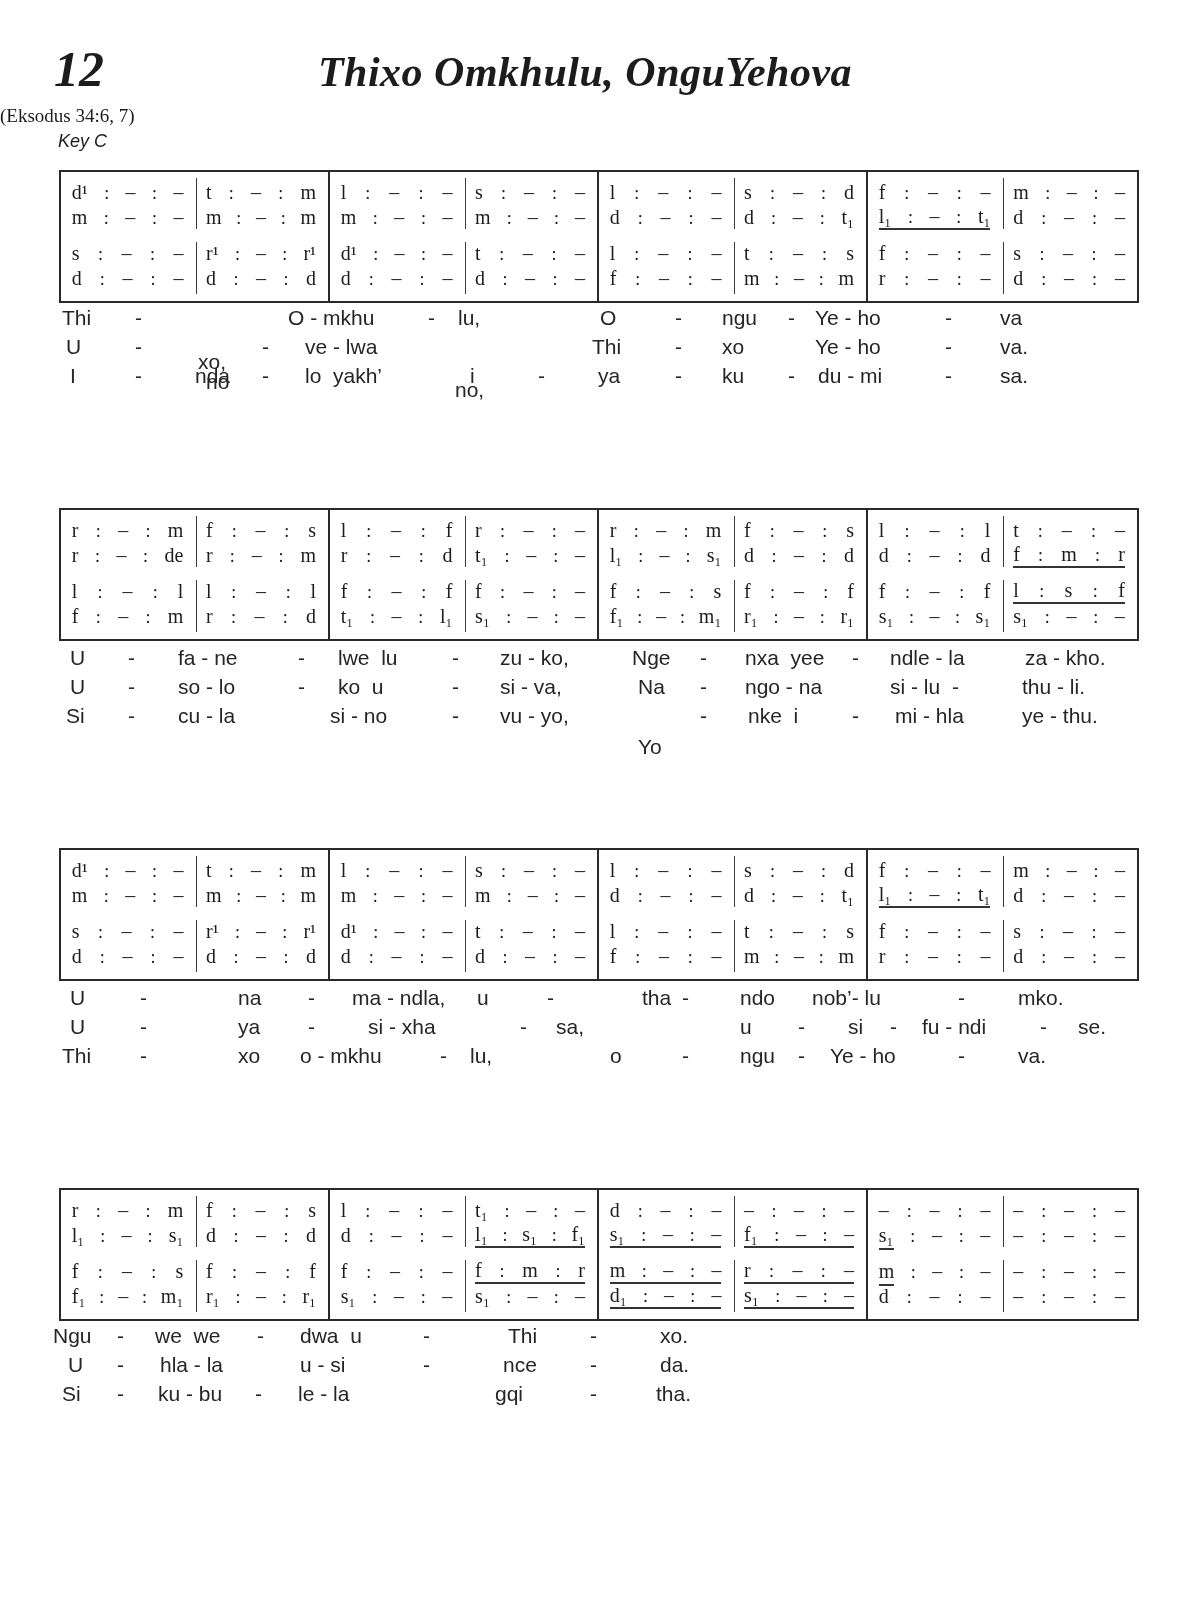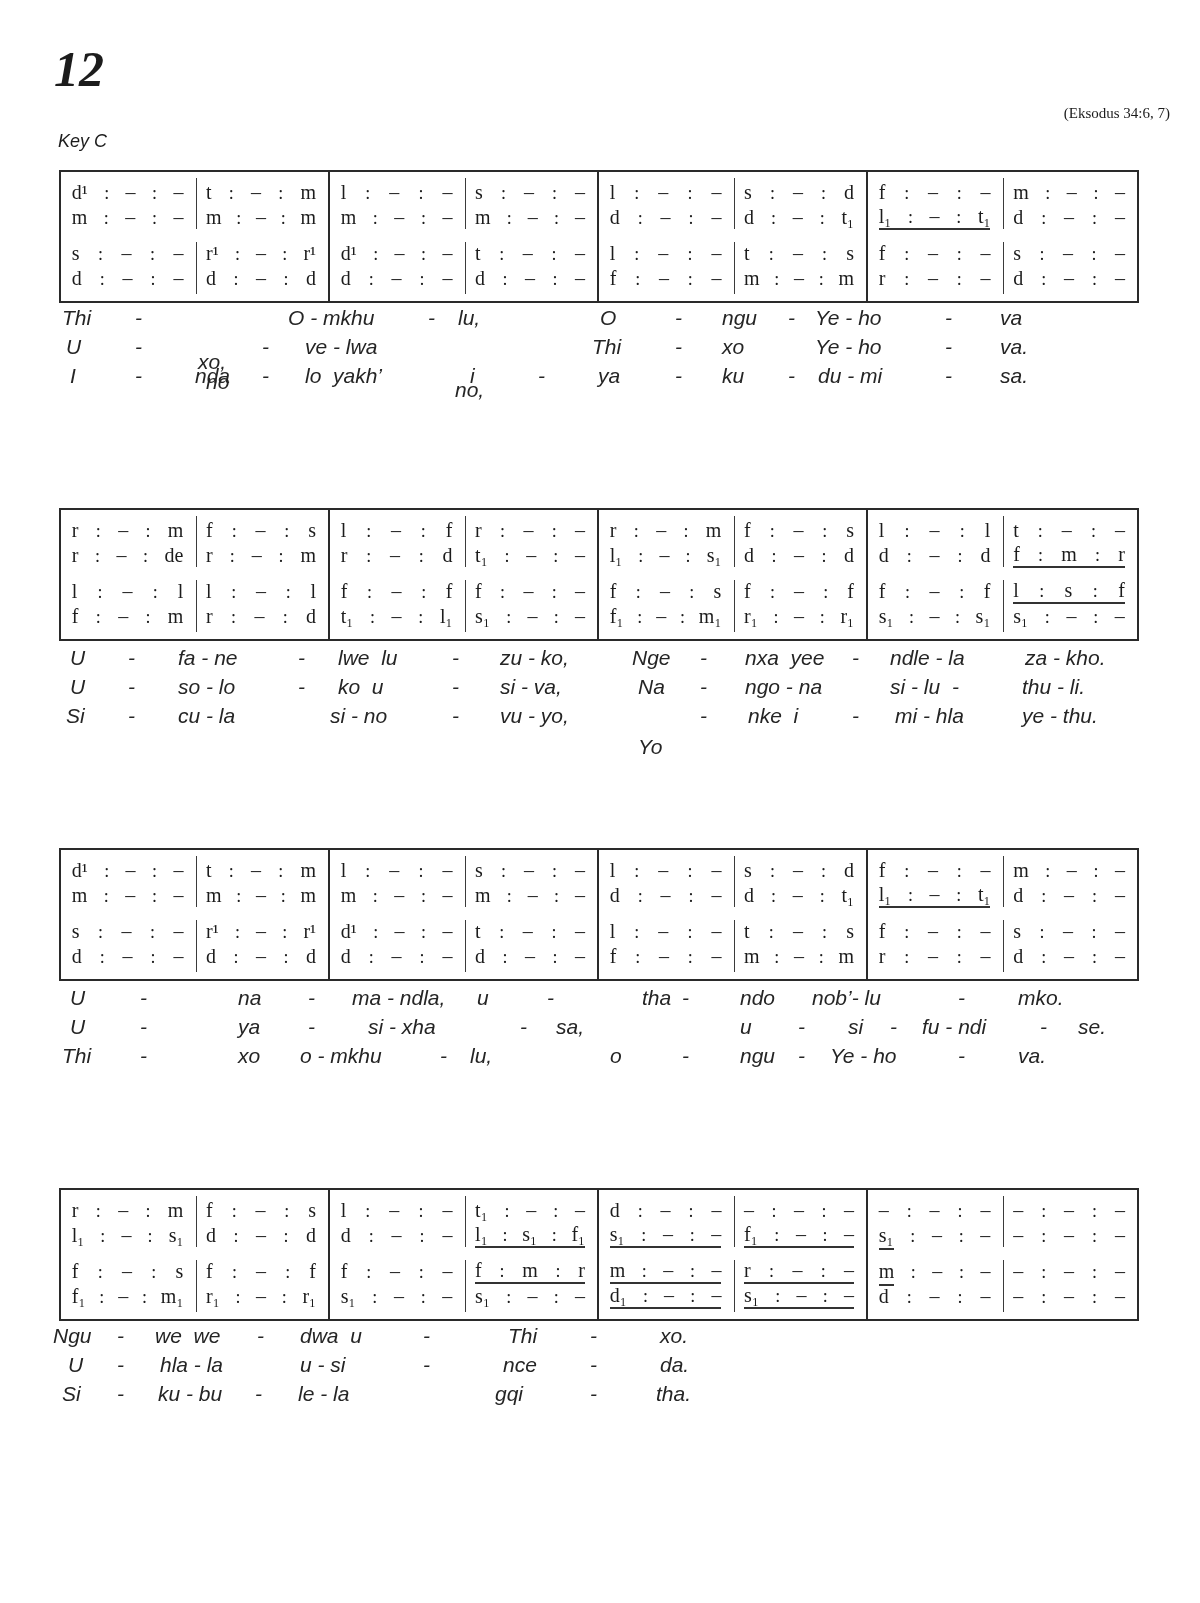--- a/index.html
+++ b/index.html
@@ -8,21 +8,21 @@
     font-family:"Liberation Serif","DejaVu Serif",serif; color:#1c1c1c; overflow:hidden;
   }
   .num {
     position:absolute; left:54px; top:40px; font-size:50px; font-weight:bold; font-style:italic;
   }
   .title {
     position:absolute; left:0; top:48px; width:1170px; text-align:center;
     font-size:42px; font-weight:bold; font-style:italic; letter-spacing:0.5px;
   }
   .subtitle {
-    position:absolute; left:0; top:105px; width:1170px; text-align:right; font-size:15px;
+    position:absolute; left:0; top:105px; width:1170px; text-align:left; font-size:19px;
   }
   .key {
     position:absolute; left:58px; top:131px;
     font-family:"Liberation Sans","DejaVu Sans",sans-serif; font-style:italic; font-size:18px;
   }
   .system {
     position:absolute; left:59px; width:1080px; box-sizing:border-box;
     border:2px solid #2a2a2a; display:grid; grid-template-columns:repeat(8,1fr); background:#fff;
   }
   .m { position:relative; }
@@ -36,29 +36,30 @@
     display:flex; justify-content:space-between; align-items:baseline;
     margin:0 9% 0 8%; height:25px; font-size:20px; line-height:25px; white-space:nowrap;
   }
   .note-line .colon { font-size:18px; }
   .note-line.u-full { border-bottom:2px solid #333; height:23px; line-height:23px; }
   .note-line.u-start > span:first-child { border-bottom:2px solid #333; padding-bottom:0px; }
   .lyrics {
     position:absolute; left:0; width:1200px; height:92px;
     font-family:"Liberation Sans","DejaVu Sans",sans-serif; font-size:21px; color:#252525;
   }
-  .lyric-line { position:absolute; left:0; width:100%; height:25px;font-style:italic; }
+  .lyric-line { position:absolute; left:0; width:100%; height:25px; }
   .ltok { position:absolute; white-space:pre; }
   .footer { position:absolute; top:1505px; right:84px; font-size:20px; color:#222; }
 </style>
 </head>
 <body>
 
 <div id="page">
   <div class="num">12</div>
+  <div class="title">Thixo Omkhulu, OnguYehova</div>
   <div class="subtitle">(Eksodus 34:6, 7)</div>
   <div class="key">Key C</div>
 
   <div id="notation-root">
       <div class="system" style="top: 170px;">
         <div class="m h0 thin">
           <div class="note-line">
             <span class="tok">d¹</span>
             <span class="colon">:</span>
             <span class="tok">–</span>

